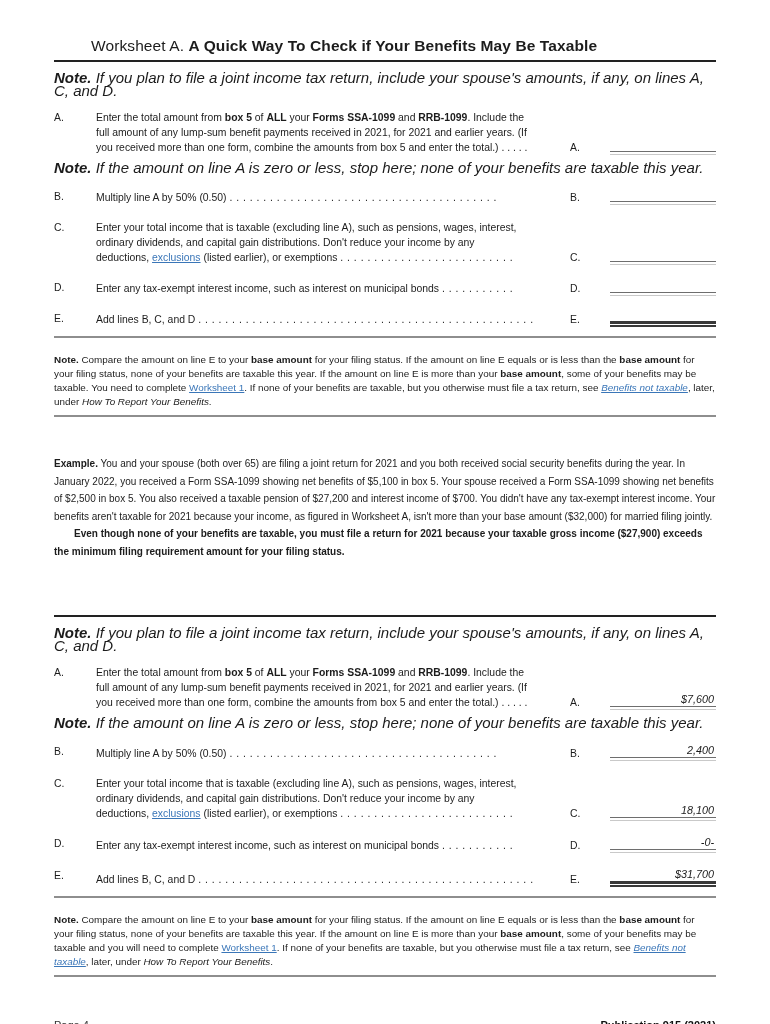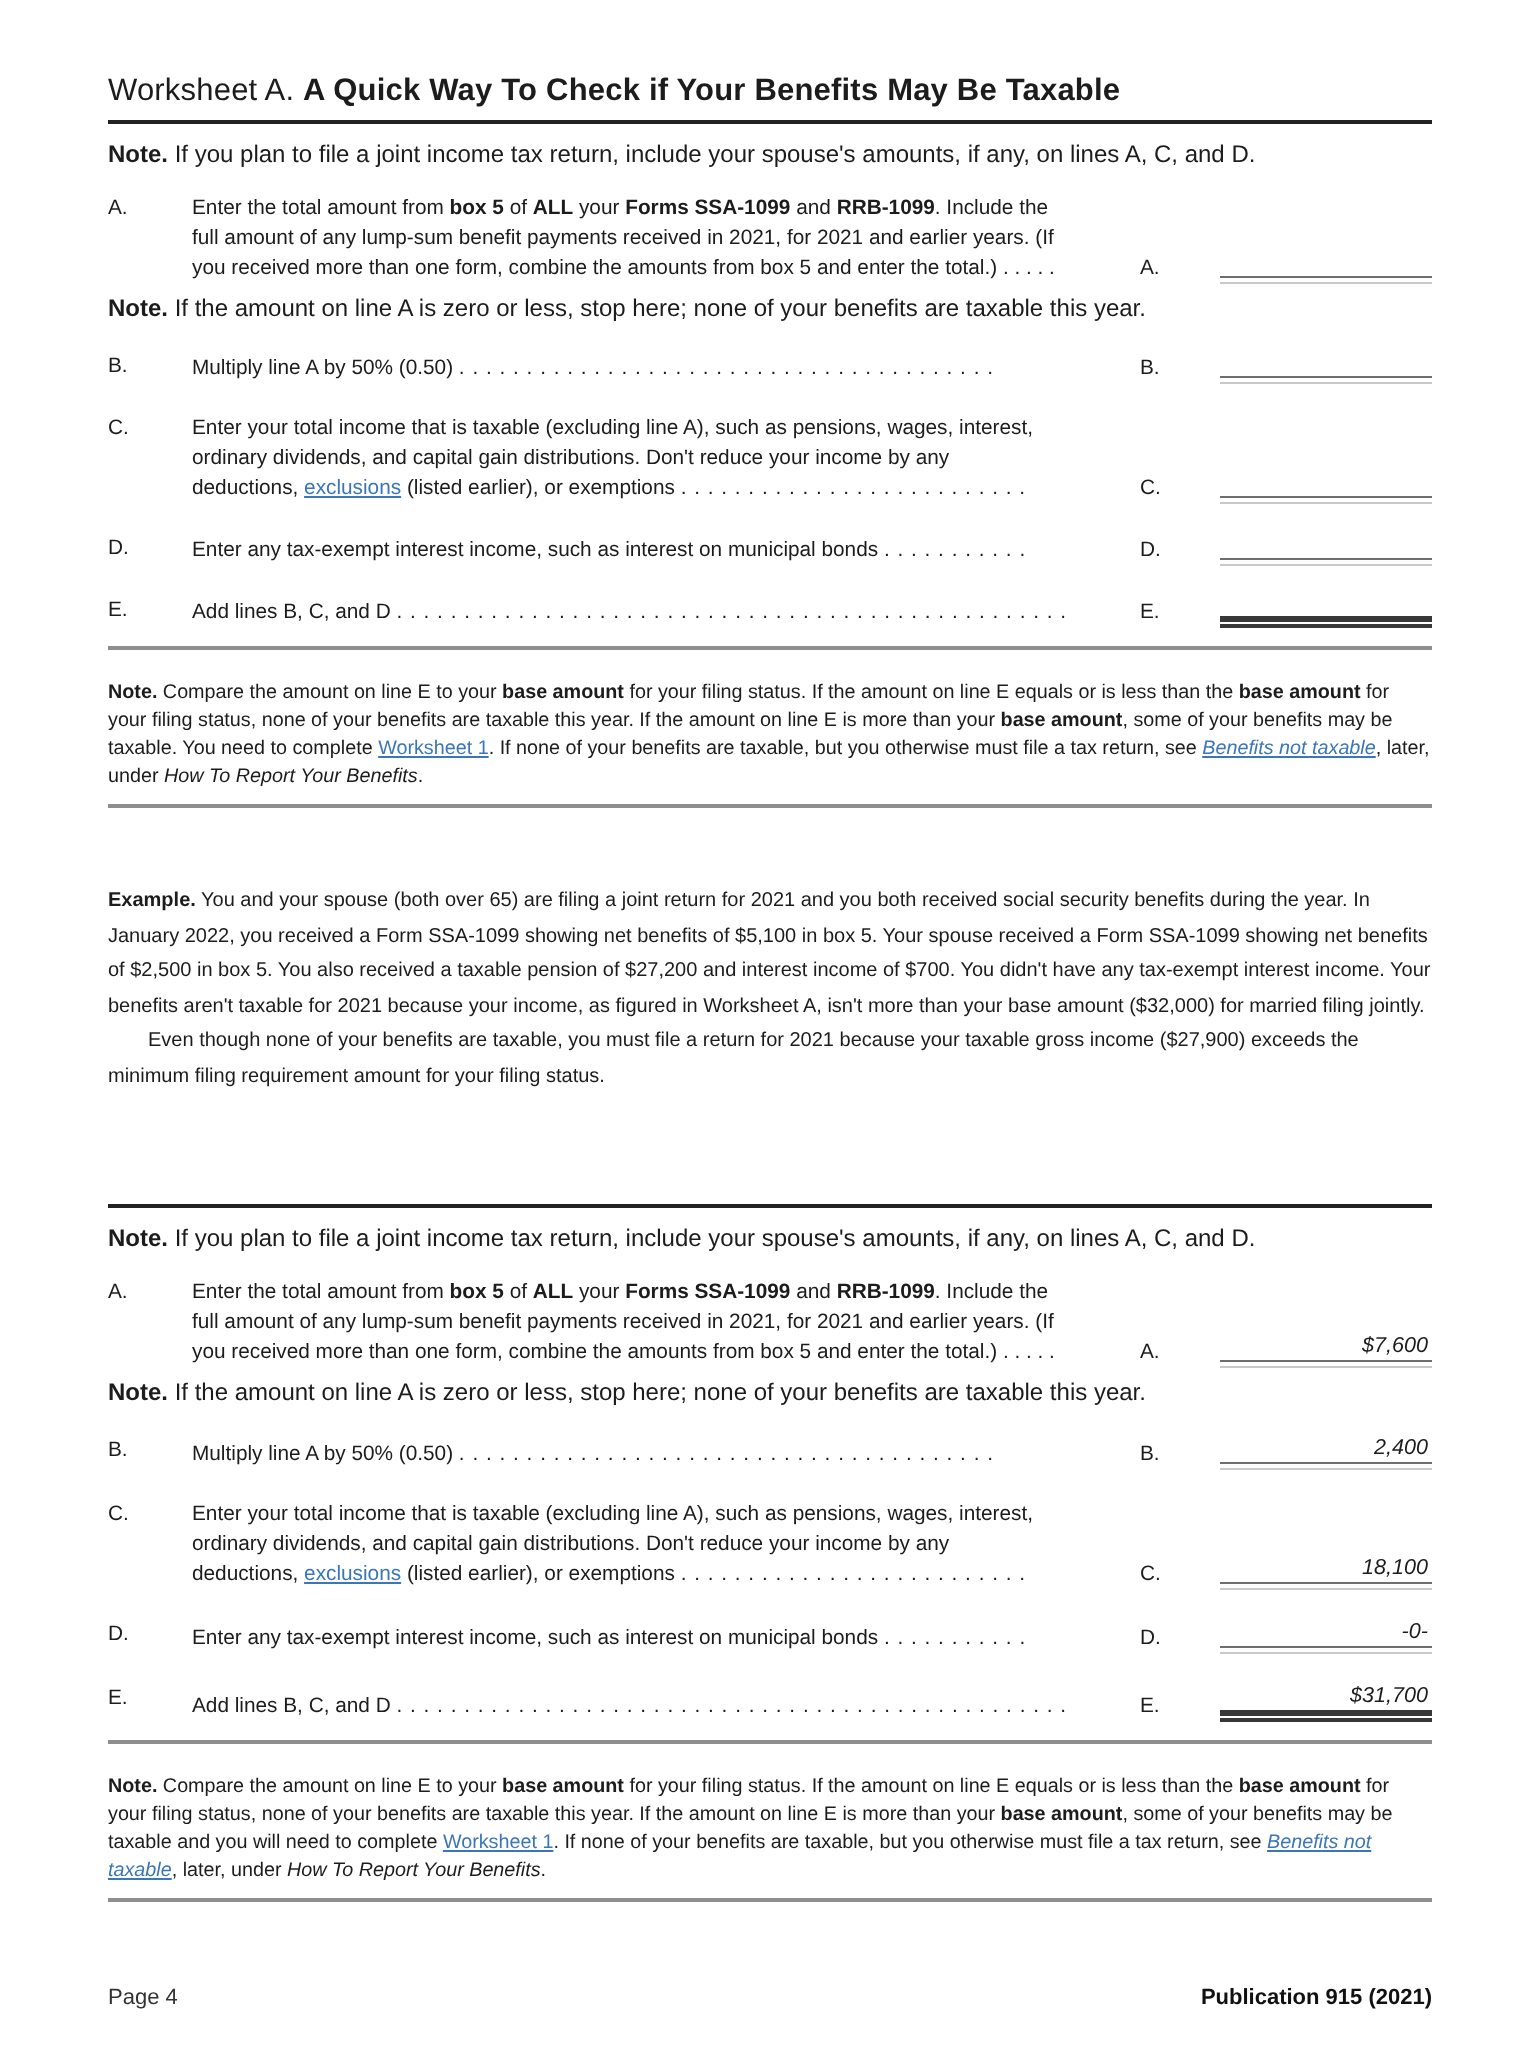--- a/index.html
+++ b/index.html
@@ -14,26 +14,26 @@
   html,body{background:#ffffff;}
   body{
     width:770px;height:1024px;
     font-family:"Liberation Sans","DejaVu Sans",sans-serif;
     color:var(--ink);
     overflow:hidden;
   }
   .page{width:770px;height:1024px;padding:36px 54px 0 54px;background:#fff;}
 
   
-  .ws-title{font-size:15.5px;line-height:19px;letter-spacing:.1px;}
+  .ws-title{font-size:15.5px;line-height:19px;letter-spacing:.1px;margin-left:37px;}
   .ws-title .t-prefix{font-weight:normal;}
   .ws-title .t-bold{font-weight:bold;}
   .title-rule{border-top:2px solid #222;margin-top:5px;}
 
-  .small-note{font-size:12px;line-height:13px;margin-top:9px;}
+  .small-note{font-size:15px;line-height:13px;margin-top:9px;font-style:italic;}
   .rows{margin-top:13px;}
 
   
   .wrow{display:flex;align-items:flex-end;font-size:10.4px;line-height:15px;}
   .wrow + .wrow{margin-top:15px;}
   .c-letter{width:42px;align-self:flex-start;flex:0 0 auto;}
   .c-desc{width:458px;flex:0 0 auto;overflow:hidden;}
   .c-letter2{width:46px;flex:0 0 auto;padding-left:16px;}
   .c-entry{width:106px;flex:0 0 auto;margin-left:auto;}
   .val{
@@ -54,21 +54,21 @@
   .b{font-weight:bold;}
   .i{font-style:italic;}
   .bi{font-weight:bold;}
   .lk{color:var(--link);text-decoration:underline;cursor:pointer;}
   .lki{color:var(--link);text-decoration:underline;font-style:italic;cursor:pointer;}
   .dots{white-space:nowrap;letter-spacing:.5px;}
 
   
   .example{margin-top:38px;font-size:10px;line-height:17.6px;width:662px;}
   .example p{text-align:left;}
-  .example p.indent{text-indent:20px;}
+  .example p.indent{text-indent:20px;font-weight:bold;}
 
   .ws2{margin-top:54px;}
 
   footer{
     display:flex;justify-content:space-between;align-items:baseline;
     margin-top:42px;font-size:11px;
   }
   .pg-left{color:#333;}
   .pg-right{font-weight:bold;color:#111;}
 </style>

